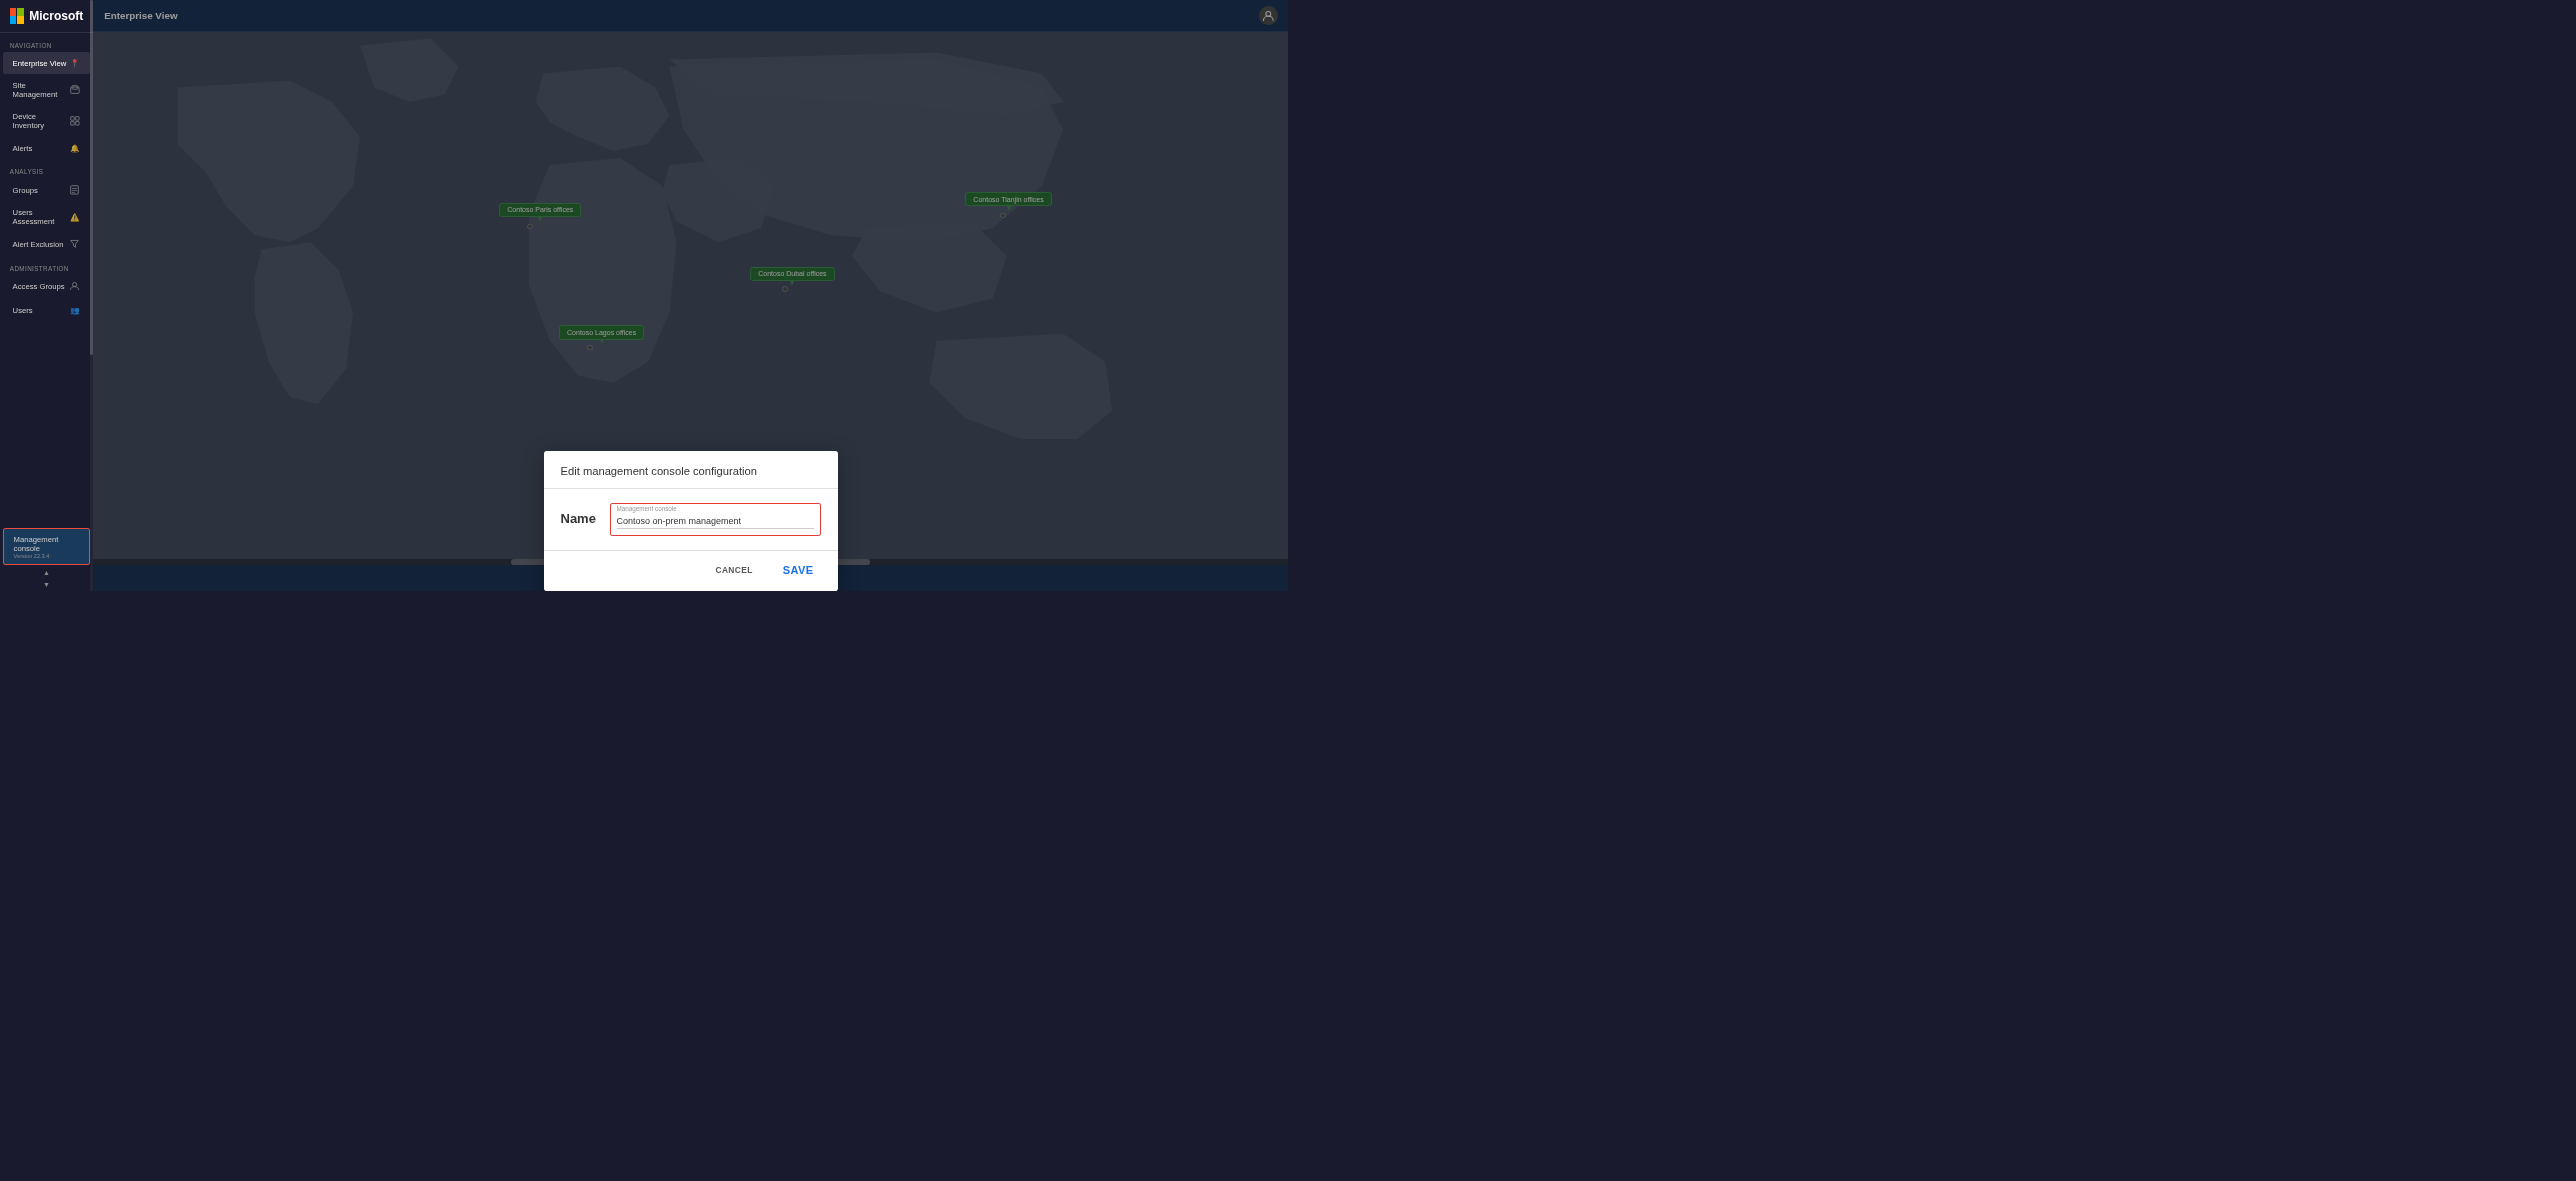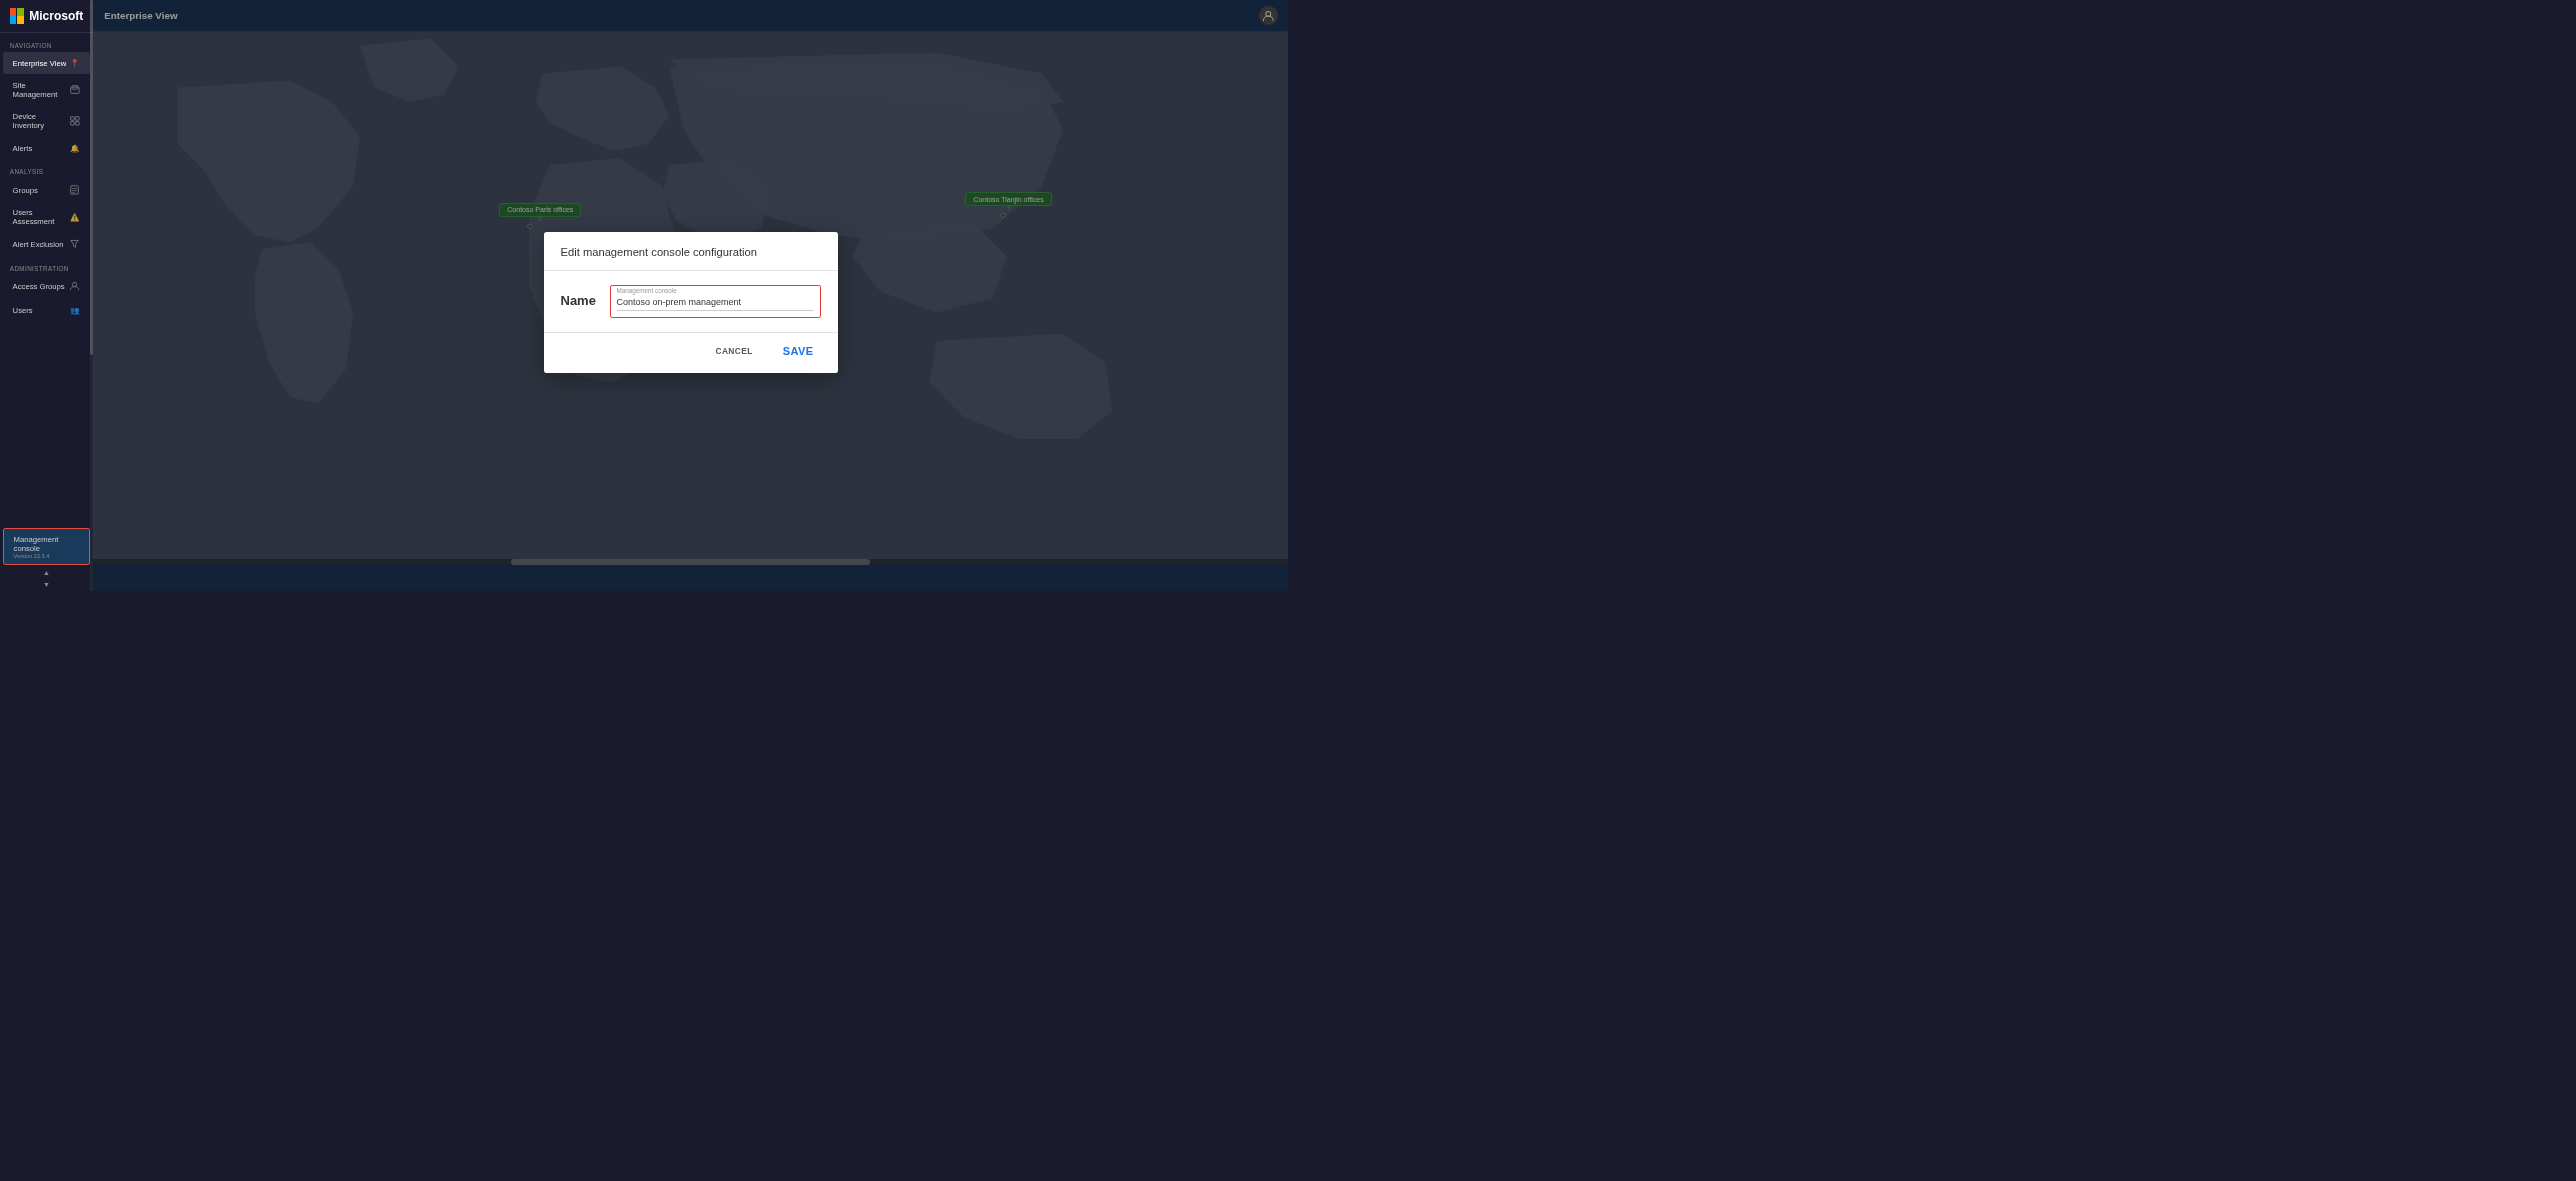--- a/index.html
+++ b/index.html
@@ -248,21 +248,21 @@
       color: #fff;
       cursor: pointer;
     }
 
     
     .modal-overlay {
       position: absolute;
       top: 0; left: 0; right: 0; bottom: 0;
       background: rgba(0,0,0,0.4);
       display: flex;
-      align-items: center;
+      align-items: flex-end;
       justify-content: center;
       z-index: 100;
       padding-top: 14px;
     }
 
     .modal {
       background: #fff;
       border-radius: 2.8px;
       width: 294px;
       box-shadow: 0 5.6px 22.4px rgba(0,0,0,0.3);

